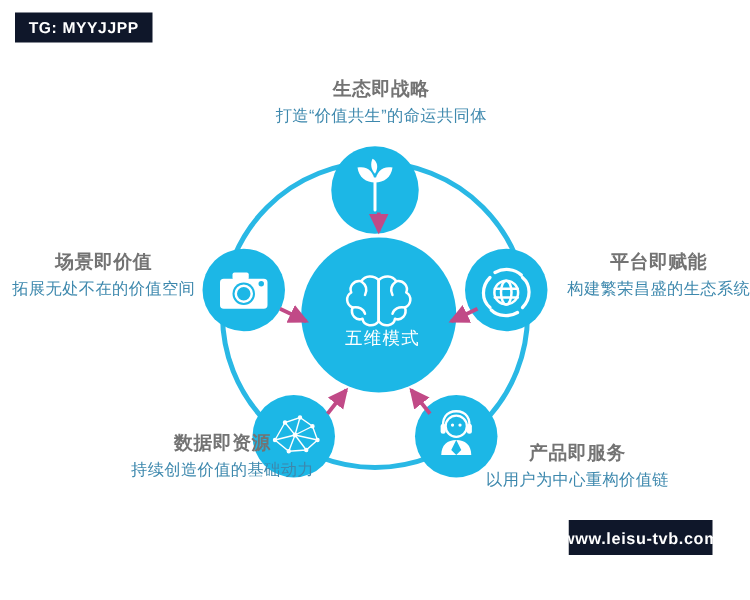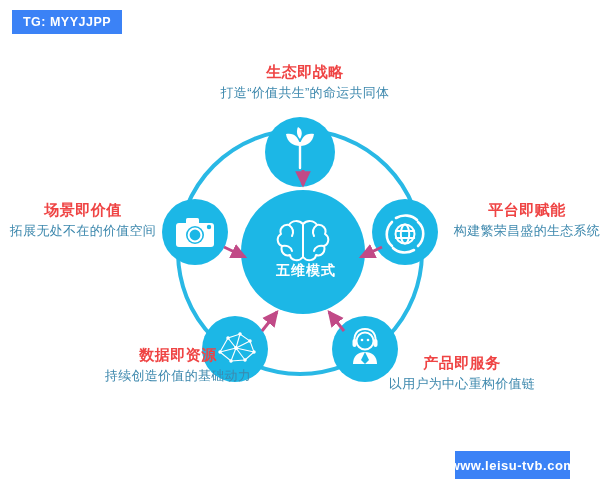--- a/index.html
+++ b/index.html
@@ -18,39 +18,39 @@
   #stage {
     position: absolute;
     inset: 0;
     width: 600px;
     height: 480px;
   }
 
   
   .watermark {
     position: absolute;
-    background: #3b82f6;
+    background: #0f172a;
     color: #ffffff;
     font-weight: bold;
     letter-spacing: 0.5px;
     display: flex;
     align-items: center;
     justify-content: center;
     white-space: nowrap;
   }
   #wm-top {
     left: 12px;
     top: 10px;
     width: 110px;
     height: 24px;
     font-size: 12.5px;
   }
   #wm-bottom {
     left: 455px;
-    top: 451px;
+    top: 416px;
     width: 115px;
     height: 28px;
     font-size: 13px;
     text-align: right;
   }
 
   
   #diagram {
     position: absolute;
     left: 0;
@@ -61,21 +61,21 @@
 
   
   .label {
     position: absolute;
     text-align: center;
     line-height: 1.35;
     white-space: nowrap;
   }
   .label .title {
     display: block;
-    color: #ef4444;
+    color: #737373;
     font-weight: bold;
     font-size: 15px;
     letter-spacing: 0.5px;
     margin-bottom: 2px;
   }
   .label .sub {
     display: block;
     color: #3d88ad;
     font-size: 13px;
     letter-spacing: 0.3px;
@@ -87,21 +87,21 @@
   #label-bl      { left: 68px;  top: 345px; width: 220px; }
   #label-br      { left: 352px; top: 353px; width: 220px; }
 
   .center-text {
     position: absolute;
     left: 258px;
     top: 262px;
     width: 96px;
     text-align: center;
     color: #ffffff;
-    font-weight: bold;
+    font-weight: normal;
     font-size: 14px;
     letter-spacing: 1px;
   }
 </style>
 </head>
 <body>
 
 <div id="stage">
 
   <svg id="diagram" viewBox="0 0 600 480">

